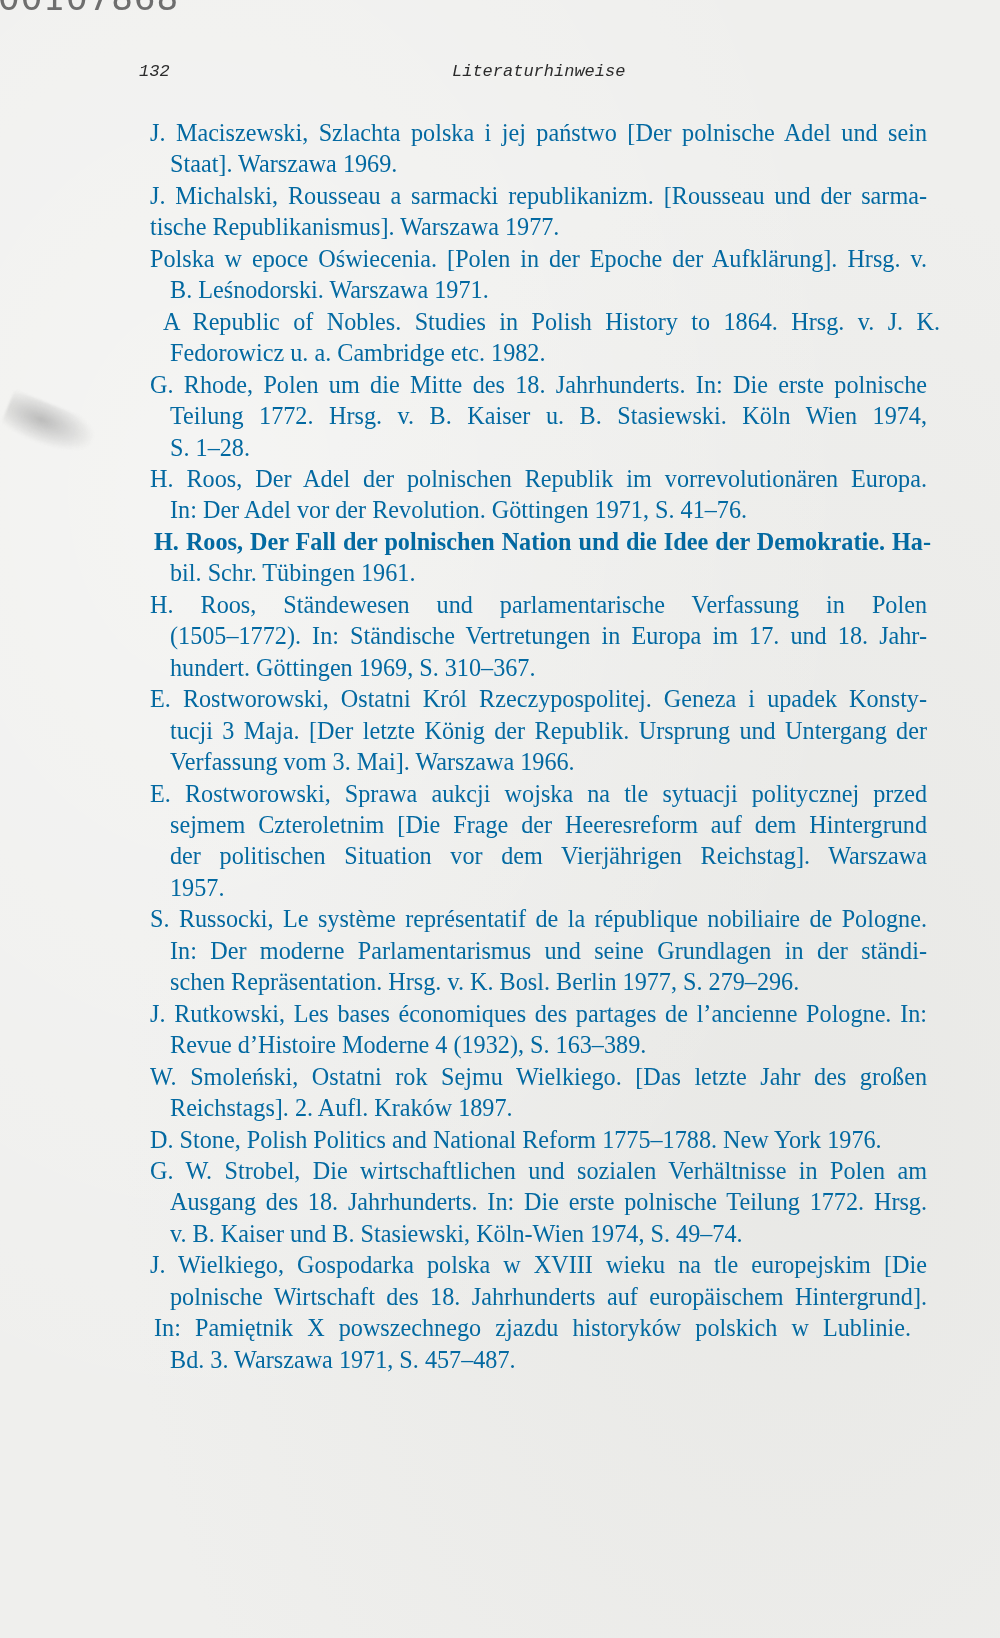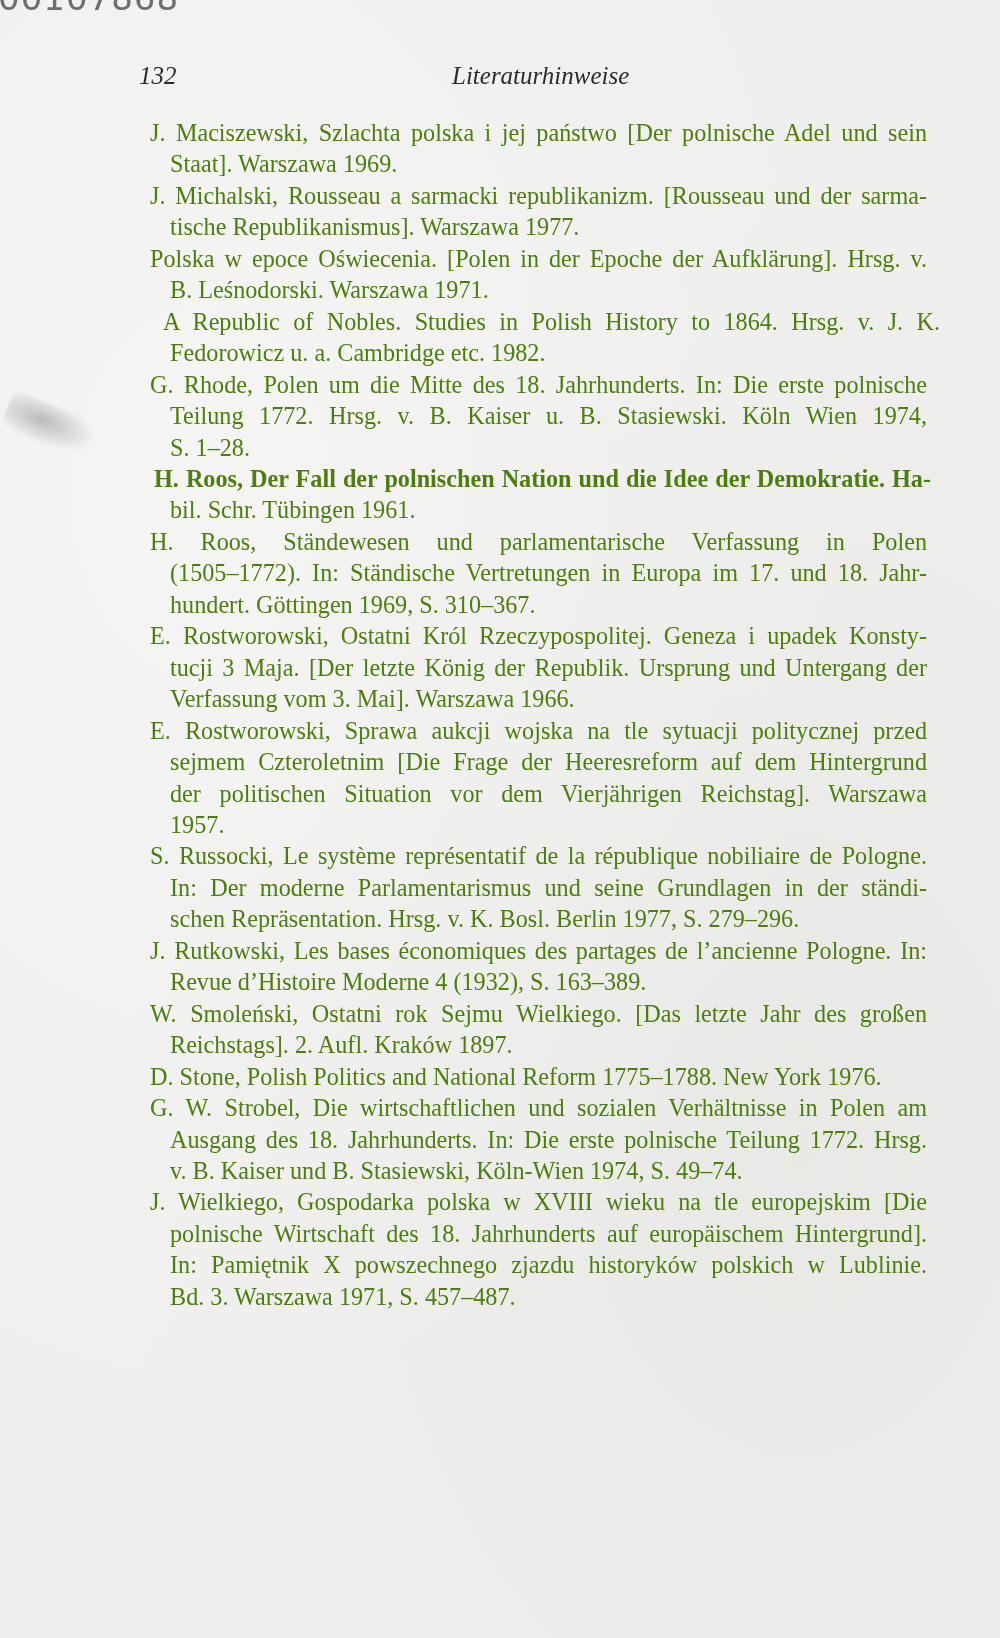--- a/index.html
+++ b/index.html
@@ -41,44 +41,44 @@
       background: radial-gradient(ellipse at 40% 45%, rgba(120,120,120,0.45), rgba(140,140,140,0.15) 55%, rgba(0,0,0,0) 75%);
       transform: rotate(22deg);
       filter: blur(1px);
     }
     .running-head {
       position: absolute;
       top: 62px;
       left: 0;
       width: 1000px;
       height: 36px;
-      font-family: Liberation Serif, serif;
+      font-family: Liberation Mono, monospace;
       font-style: italic;
-      font-size: 25px;
+      font-size: 17px;
       color: #2b2b2b;
     }
     .page-number {
       position: absolute;
       left: 139px;
       top: 0;
     }
     .running-title {
       position: absolute;
       left: 452px;
       top: 0;
     }
     .entries {
       position: absolute;
       left: 130px;
       top: 117px;
       width: 777px;
       font-family: "Liberation Serif", serif;
       font-size: 24.2px;
       line-height: 31.45px;
-      color: #4d7c0f;
+      color: #0369a1;
       text-align: justify;
     }
     .entry {
       padding-left: 20px;
       text-indent: -20px;
     }
     .line {
       display: block;
       text-align-last: justify;
       white-space: nowrap;
@@ -101,34 +101,38 @@
   <span class="running-title">Literaturhinweise</span>
 </div>
 
 <div class="entries" id="entries">
     <div class="entry">
       <span class="line" style="width: 777px; margin-left: 0px; text-indent: 0px;">J. Maciszewski, Szlachta polska i jej państwo [Der polnische Adel und sein</span>
       <span class="line last" style="width: 757px; margin-left: 20px; text-indent: 0px;">Staat]. Warszawa 1969.</span>
     </div>
     <div class="entry">
       <span class="line" style="width: 777px; margin-left: 0px; text-indent: 0px;">J. Michalski, Rousseau a sarmacki republikanizm. [Rousseau und der sarma-</span>
-      <span class="line last" style="width: 757px; margin-left: 20px; text-indent: 0px;">tische Republikanismus]. Warszawa 1977.</span>
+      <span class="line last" style="width: 757px; text-indent: 0px;">tische Republikanismus]. Warszawa 1977.</span>
     </div>
     <div class="entry">
       <span class="line" style="width: 777px; margin-left: 0px; text-indent: 0px;">Polska w epoce Oświecenia. [Polen in der Epoche der Aufklärung]. Hrsg. v.</span>
       <span class="line last" style="width: 757px; margin-left: 20px; text-indent: 0px;">B. Leśnodorski. Warszawa 1971.</span>
     </div>
     <div class="entry">
       <span class="line" style="width: 777px; margin-left: 13px; text-indent: 0px;">A Republic of Nobles. Studies in Polish History to 1864. Hrsg. v. J. K.</span>
       <span class="line last" style="width: 757px; margin-left: 20px; text-indent: 0px;">Fedorowicz u. a. Cambridge etc. 1982.</span>
     </div>
     <div class="entry">
       <span class="line" style="width: 777px; margin-left: 0px; text-indent: 0px;">G. Rhode, Polen um die Mitte des 18. Jahrhunderts. In: Die erste polnische</span>
       <span class="line" style="width: 757px; margin-left: 20px; text-indent: 0px;">Teilung 1772. Hrsg. v. B. Kaiser u. B. Stasiewski. Köln Wien 1974,</span>
       <span class="line last" style="width: 757px; margin-left: 20px; text-indent: 0px;">S. 1–28.</span>
+    </div>
+    <div class="entry">
+      <span class="line" style="width: 777px; margin-left: 0px; text-indent: 0px;">H. Roos, Der Adel der polnischen Republik im vorrevolutionären Europa.</span>
+      <span class="line last" style="width: 757px; margin-left: 20px; text-indent: 0px;">In: Der Adel vor der Revolution. Göttingen 1971, S. 41–76.</span>
     </div>
     <div class="entry">
       <span class="line" style="width: 777px; margin-left: 4px; text-indent: 0px; font-weight: bold;">H. Roos, Der Fall der polnischen Nation und die Idee der Demokratie. Ha-</span>
       <span class="line last" style="width: 757px; margin-left: 20px; text-indent: 0px;">bil. Schr. Tübingen 1961.</span>
     </div>
     <div class="entry">
       <span class="line" style="width: 777px; margin-left: 0px; text-indent: 0px;">H. Roos, Ständewesen und parlamentarische Verfassung in Polen</span>
       <span class="line" style="width: 757px; margin-left: 20px; text-indent: 0px;">(1505–1772). In: Ständische Vertretungen in Europa im 17. und 18. Jahr-</span>
       <span class="line last" style="width: 757px; margin-left: 20px; text-indent: 0px;">hundert. Göttingen 1969, S. 310–367.</span>
     </div>
@@ -160,16 +164,16 @@
       <span class="line last" style="width: 777px; margin-left: 0px; text-indent: 0px;">D. Stone, Polish Politics and National Reform 1775–1788. New York 1976.</span>
     </div>
     <div class="entry">
       <span class="line" style="width: 777px; margin-left: 0px; text-indent: 0px;">G. W. Strobel, Die wirtschaftlichen und sozialen Verhältnisse in Polen am</span>
       <span class="line" style="width: 757px; margin-left: 20px; text-indent: 0px;">Ausgang des 18. Jahrhunderts. In: Die erste polnische Teilung 1772. Hrsg.</span>
       <span class="line last" style="width: 757px; margin-left: 20px; text-indent: 0px;">v. B. Kaiser und B. Stasiewski, Köln-Wien 1974, S. 49–74.</span>
     </div>
     <div class="entry">
       <span class="line" style="width: 777px; margin-left: 0px; text-indent: 0px;">J. Wielkiego, Gospodarka polska w XVIII wieku na tle europejskim [Die</span>
       <span class="line" style="width: 757px; margin-left: 20px; text-indent: 0px;">polnische Wirtschaft des 18. Jahrhunderts auf europäischem Hintergrund].</span>
-      <span class="line" style="width: 757px; margin-left: 20px; text-indent: 0px;">In: Pamiętnik X powszechnego zjazdu historyków polskich w Lublinie.</span>
+      <span class="line" style="width: 757px; margin-left: 4px; text-indent: 0px;">In: Pamiętnik X powszechnego zjazdu historyków polskich w Lublinie.</span>
       <span class="line last" style="width: 757px; margin-left: 20px; text-indent: 0px;">Bd. 3. Warszawa 1971, S. 457–487.</span>
     </div>
   </div>
 
 </body></html>

